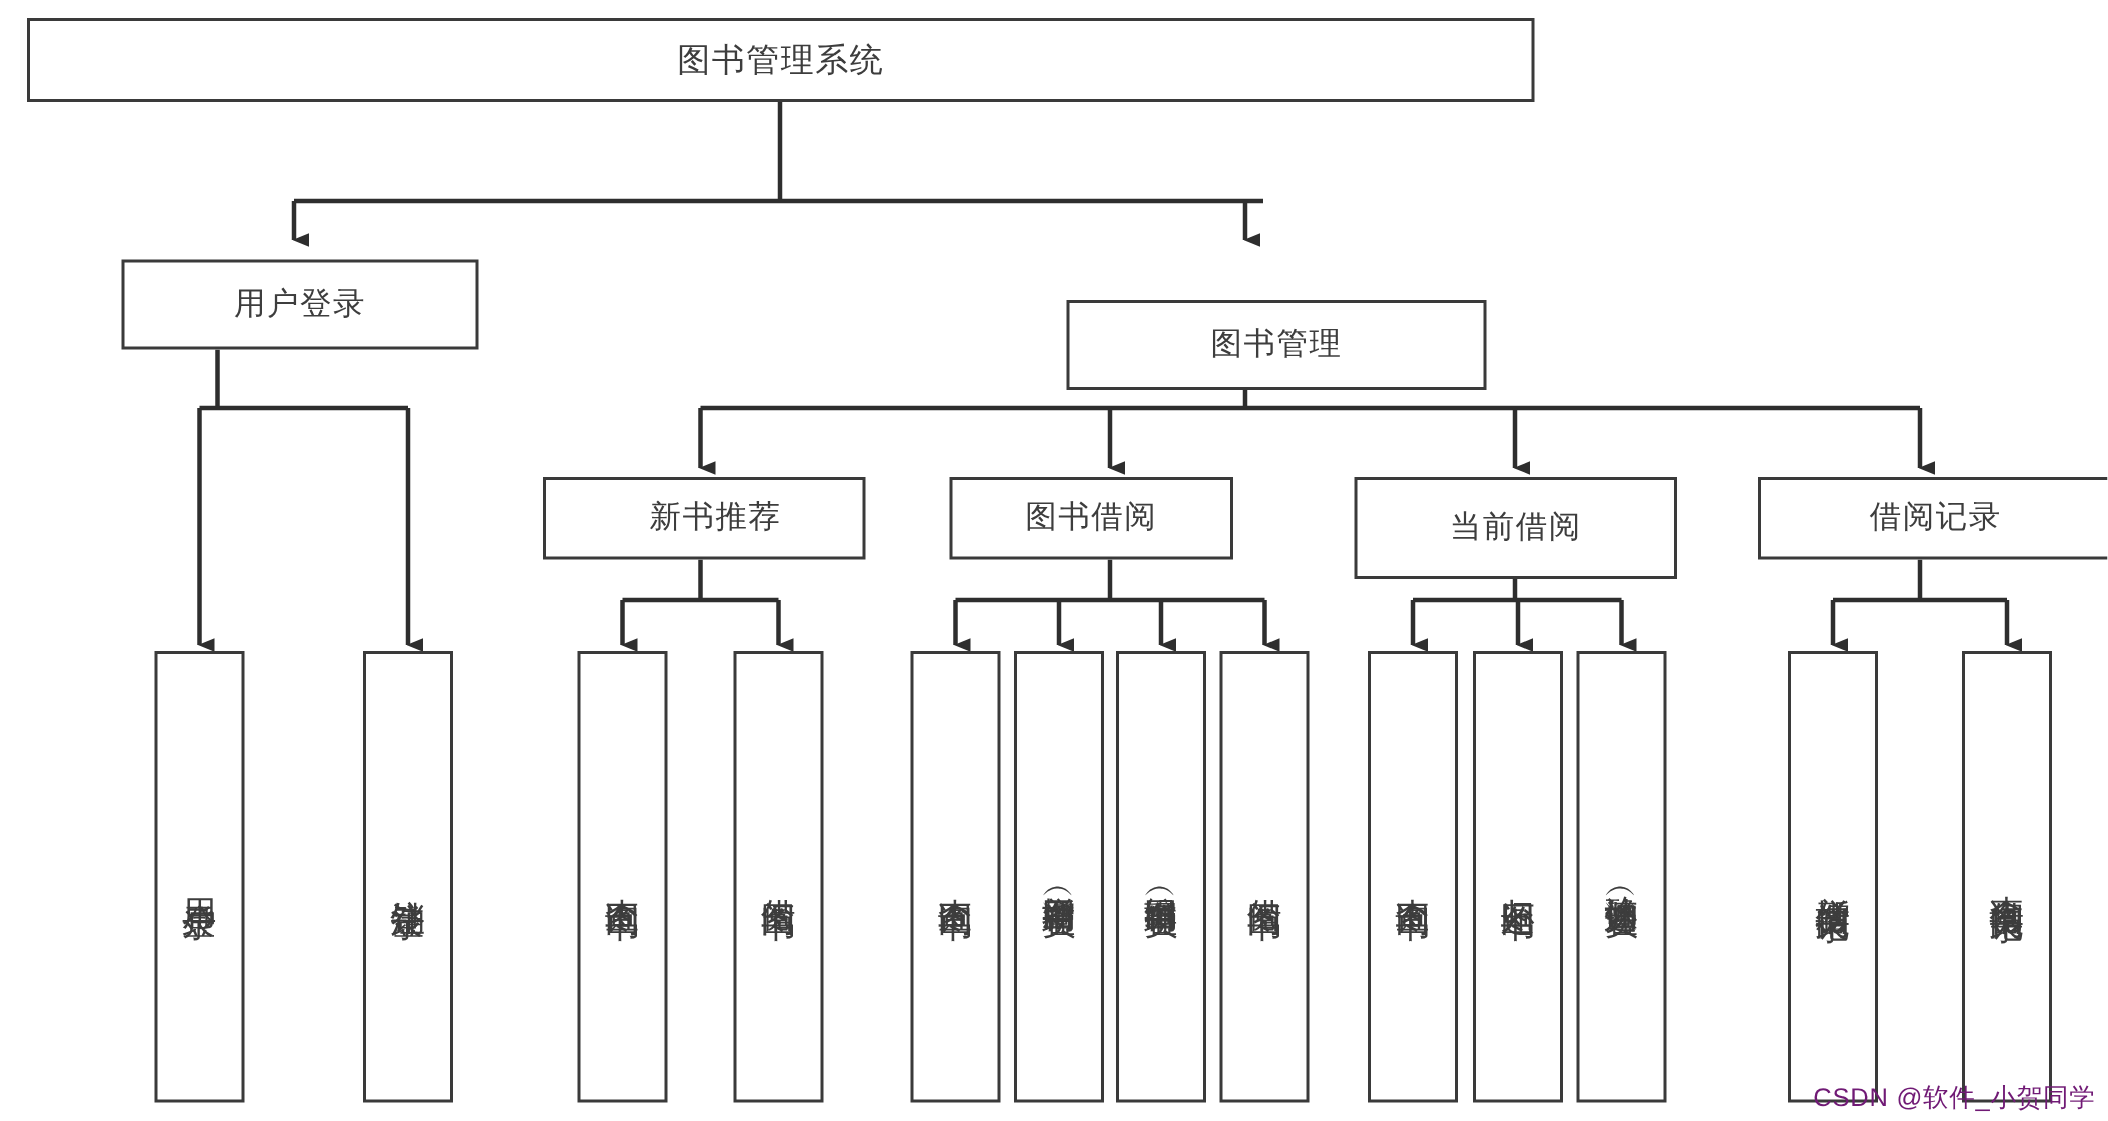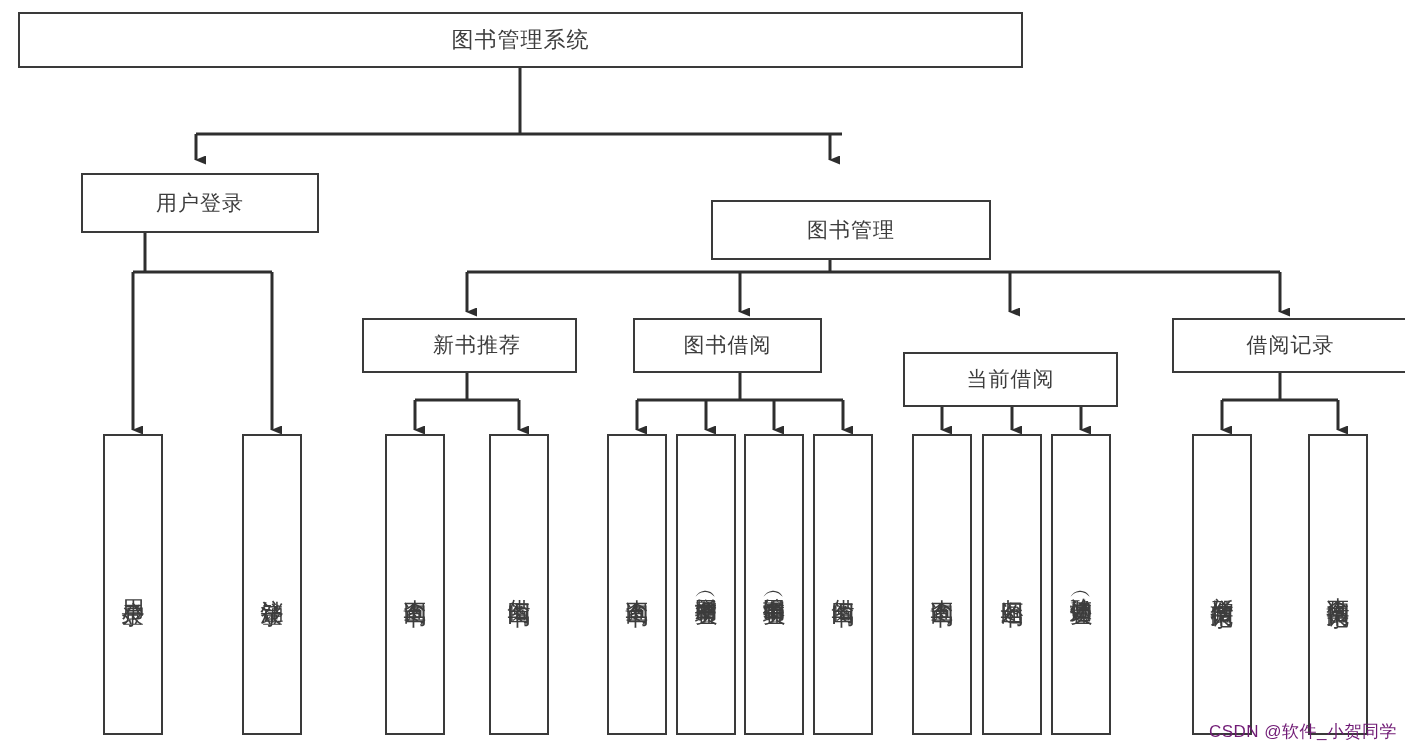--- a/index.html
+++ b/index.html
@@ -147,21 +147,21 @@
   <div class="node horiz" style="left:711px; top:173px; width:280px; height:60px;margin-top:27px;">
     <span class="node-label">图书管理</span>
   </div>
 
   <div class="node horiz" style="left:362px; top:318px; width:215px; height:55px;padding-left:15px;">
     <span class="node-label">新书推荐</span>
   </div>
   <div class="node horiz" style="left:633px; top:318px; width:189px; height:55px;">
     <span class="node-label">图书借阅</span>
   </div>
-  <div class="node horiz" style="left:903px; top:318px; width:215px; height:55px;margin-top:34px;">
+  <div class="node horiz" style="left:903px; top:318px; width:215px; height:68px;">
     <span class="node-label">当前借阅</span>
   </div>
   <div class="node horiz" style="left:1172px; top:318px; width:237px; height:55px;">
     <span class="node-label">借阅记录</span>
   </div>
 
   <div class="node leaf" style="left:103px; top:434px; width:60px; height:301px;">
     <span class="node-label">用户登录</span>
   </div>
   <div class="node leaf" style="left:242px; top:434px; width:60px; height:301px;">

